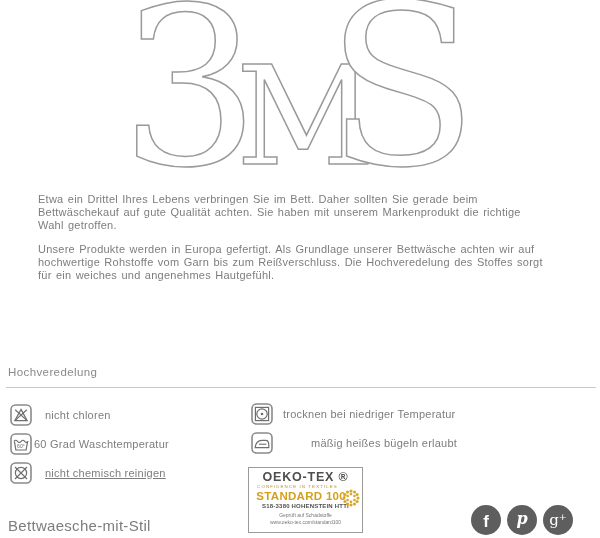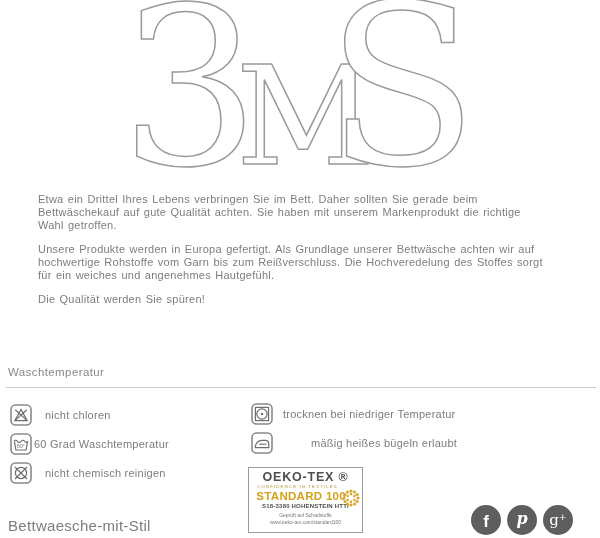--- a/index.html
+++ b/index.html
@@ -27,21 +27,21 @@
     position:absolute;left:8px;top:366px;font-size:11.5px;letter-spacing:0.4px;color:#898989;
   }
   .rule{position:absolute;left:6px;right:4px;top:387px;height:0;border-top:1px solid #c9c9c9;}
   .care-row{position:absolute;display:flex;align-items:center;}
   .care-row .care-icon{width:22px;height:22px;flex:0 0 22px;display:block;}
   .care-row .care-label{
     font-size:11px;letter-spacing:0.25px;color:#7d7d7d;white-space:nowrap;
   }
   .row-l1{left:10px;top:404px;}  .row-l1 .care-label{margin-left:13px;}
   .row-l2{left:10px;top:433px;}  .row-l2 .care-label{margin-left:2px;}
-  .row-l3{left:10px;top:462px;}  .row-l3 .care-label{margin-left:13px;}
+  .row-l3{left:10px;top:462px;text-decoration:underline;}  .row-l3 .care-label{margin-left:13px;}
   .row-r1{left:251px;top:403px;justify-content:center;} .row-r1 .care-label{margin-left:10px;}
   .row-r2{left:251px;top:432px;} .row-r2 .care-label{margin-left:10px;padding-left:28px;}
   .care-icon svg{display:block;}
   
   .oeko-badge{
     position:absolute;left:248px;top:467px;width:115px;height:66px;
     border:1px solid #9b9b9b;box-sizing:border-box;background:#fff;
     text-align:center;padding-top:3px;
   }
   .oeko-title{font-size:12.5px;font-weight:700;letter-spacing:0.8px;color:#4f4f4f;line-height:13px;}
@@ -75,23 +75,22 @@
     <text x="108" y="162" font-size="136">M</text>
     <text x="198" y="162" font-size="222">S</text>
   </svg>
 
   <p class="para para2">Unsere Produkte werden in Europa gefertigt. Als Grundlage unserer Bettwäsche achten wir auf
 hochwertige Rohstoffe vom Garn bis zum Reißverschluss. Die Hochveredelung des Stoffes sorgt
 für ein weiches und angenehmes Hautgefühl.</p>
   <p class="para para1">Etwa ein Drittel Ihres Lebens verbringen Sie im Bett. Daher sollten Sie gerade beim
 Bettwäschekauf auf gute Qualität achten. Sie haben mit unserem Markenprodukt die richtige
 Wahl getroffen.</p>
-  <p class="para para3">Die Qualität werden Sie spüren!</p>
 
-  <div class="care-heading">Waschtemperatur</div>
+  <div class="care-heading">Hochveredelung</div>
   <div class="rule"></div>
 
   <div class="care-row row-l1">
     <span class="care-icon">
       <svg width="22" height="22" viewBox="0 0 22 22">
         <rect x="1" y="1" width="20" height="20" rx="4.5" fill="none" stroke="#8a8a8a" stroke-width="1.6"></rect>
         <path d="M11 5.4 L17.2 16.6 L4.8 16.6 Z" fill="none" stroke="#6e6e6e" stroke-width="1.2"></path>
         <path d="M5.2 5.8 L16.8 16.4 M16.8 5.8 L5.2 16.4" fill="none" stroke="#6e6e6e" stroke-width="1.2"></path>
       </svg>
     </span>

